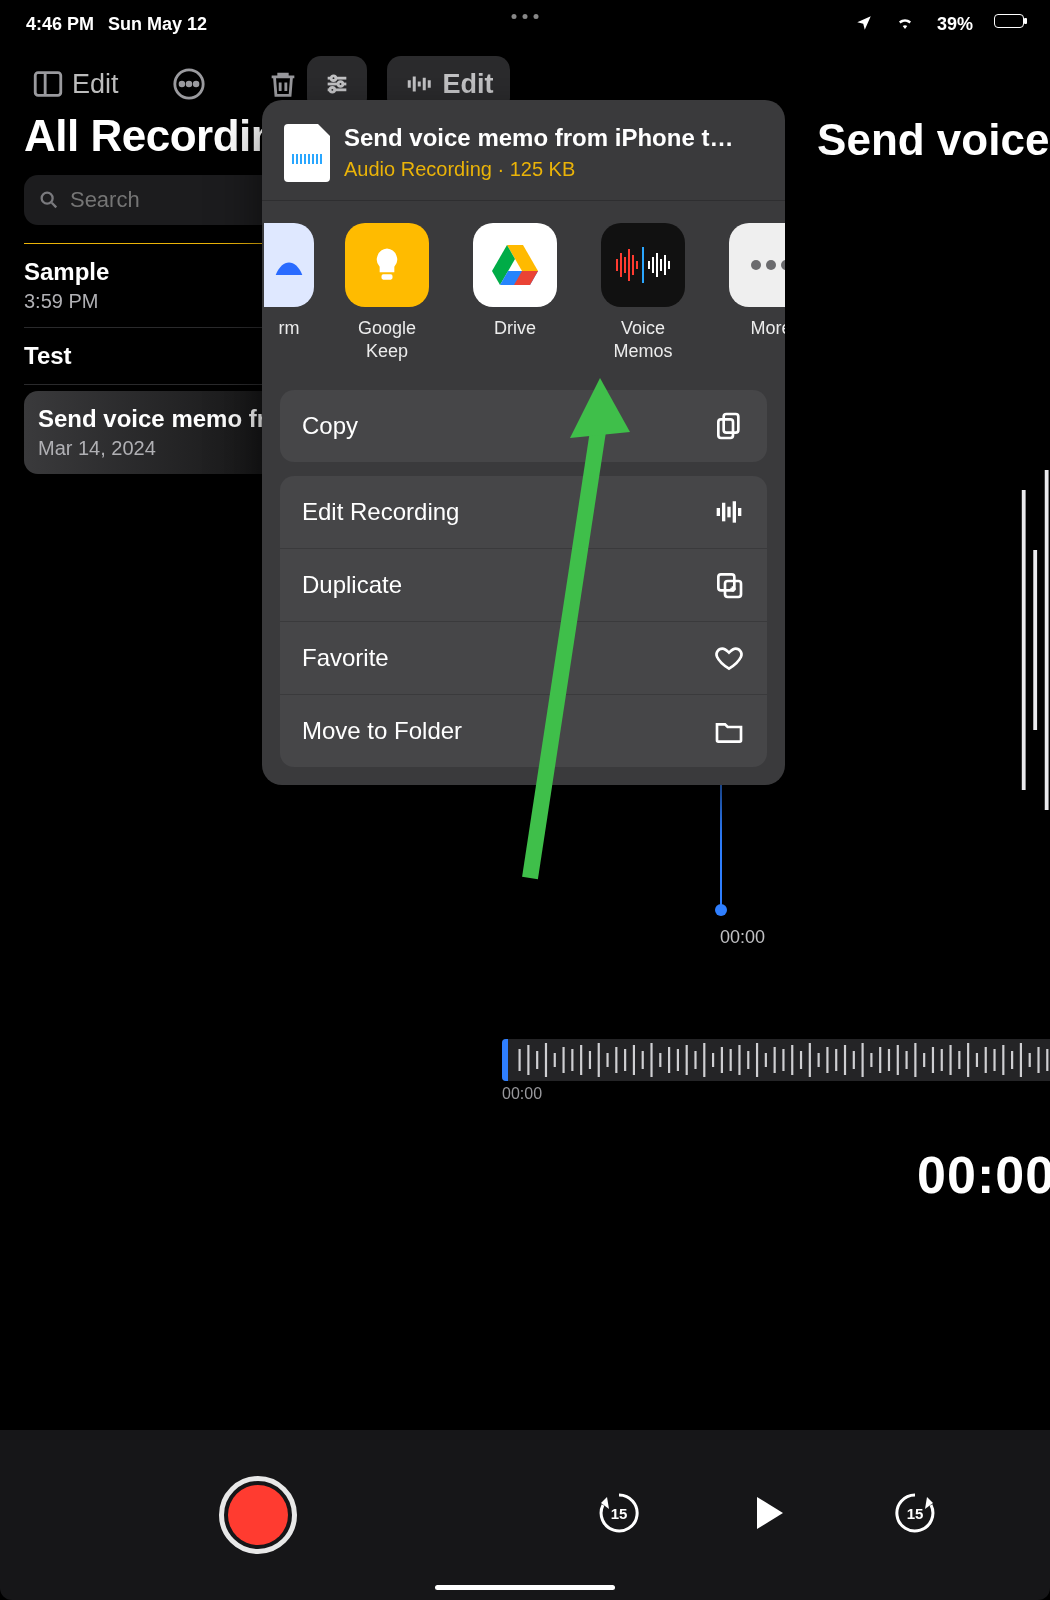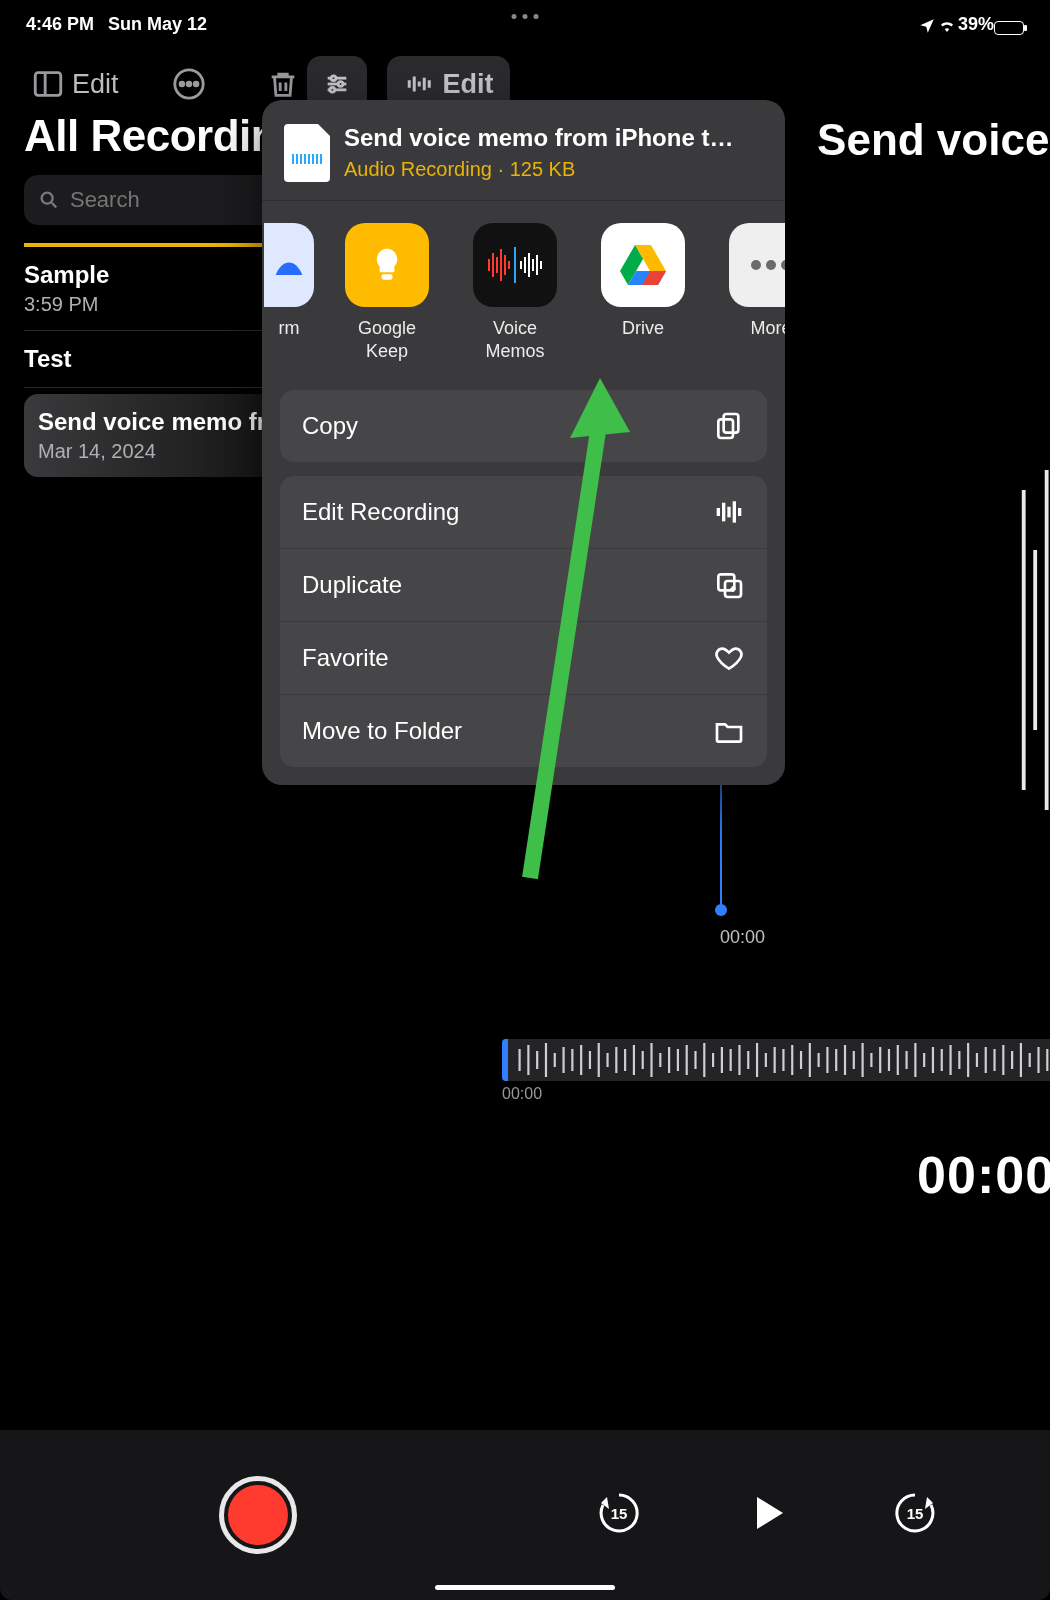--- a/index.html
+++ b/index.html
@@ -23,21 +23,21 @@
   .status-bar {
     display: flex;
     justify-content: space-between;
     align-items: center;
     padding: 10px 26px 0;
     height: 38px;
     font-size: 18px;
     font-weight: 600;
   }
   .status-left { display: flex; gap: 14px; }
-  .status-right { display:flex; align-items:flex-end; gap: 0; }
+  .status-right { display:flex; align-items:flex-start; gap: 21px; }
   .dot-row { position:absolute; top:14px; left:50%; transform:translateX(-50%); display:flex; gap:6px; }
   .dot-row span { width:5px;height:5px;border-radius:50%;background:#888; }
   .battery { display:inline-flex; align-items:center; gap:4px;}
   .battery-shell { width:30px;height:14px;border:1.5px solid #fff;border-radius:4px;position:relative; }
   .battery-shell::after{content:"";position:absolute;right:-4px;top:3px;width:3px;height:6px;background:#fff;border-radius:1px;}
   .battery-fill{height:100%;width:40%;background:#fff;border-radius:2px;}
   
   .toolbar {
     display:flex;
     align-items:center;
@@ -50,21 +50,21 @@
   .edit-txt{ font-size:27px; color:#bcbcbc; font-weight:500;}
   .pill{ background:#2b2b2d; border-radius:14px; height:56px; display:flex;align-items:center;justify-content:center; padding:0 16px; gap:10px;}
   .pill svg{width:30px;height:30px;}
   .pill .lbl{ font-size:27px; color:#c5c5c7; font-weight:600;}
   
   .content{ display:flex; position:absolute; top:105px; left:0; right:0; bottom:0;}
   .sidebar{ width:450px; padding:0 24px; }
   .page-title{ font-size:44px; font-weight:800; letter-spacing:-0.5px; margin-top:6px;}
   .search{ margin-top:14px; background:#1c1c1e; border-radius:14px; height:50px; display:flex;align-items:center;padding:0 14px;gap:10px; color:#7a7a7e;}
   .search input{ background:transparent;border:none;outline:none; color:#3b82f6; font-size:22px; width:100%;}
-  .list{ margin-top:18px; border-top:4px solid #eab308;}
+  .list{ margin-top:18px; border-top:1px solid #eab308;}
   .list-item{ padding:14px 0; border-bottom:1px solid #2a2a2c;}
   .li-title{ font-size:24px; font-weight:700;}
   .li-sub{ font-size:20px; color:#b0b0b4; margin-top:4px;}
   .list-item.selected{
     background: linear-gradient(to right, #3a3a3c, rgba(58,58,60,0));
     border-radius:14px;
     padding:14px 14px;
     border-bottom:none;
     margin-top:6px;
   }
@@ -381,20 +381,31 @@
       <div class="share-icon" style="background:#ffbb00;">
             <svg width="44" height="44" viewBox="0 0 24 24">
               <path fill="#fff" d="M12 3a6 6 0 0 0-4 10v3h8v-3a6 6 0 0 0-4-10z"></path>
               <rect x="9" y="17" width="6" height="3" rx="1" fill="#fff"></rect>
             </svg>
           </div>
       <div class="share-line">Google</div>
       <div class="share-line">Keep</div>
     </div>
     <div class="share-item">
+      <div class="share-icon">
+            <svg width="54" height="48" viewBox="0 0 54 48">
+              <polygon fill="#ffba00" points="19,4 35,4 50,30 34,30"></polygon>
+              <polygon fill="#00ac47" points="19,4 4,30 12,44 27,18"></polygon>
+              <polygon fill="#2684fc" points="12,44 42,44 50,30 20,30"></polygon>
+              <polygon fill="#ea4335" points="34,30 50,30 42,44 26,44"></polygon>
+            </svg>
+          </div>
+      <div class="share-line">Drive</div>
+    </div>
+    <div class="share-item">
       <div class="share-icon dark">
             <svg width="64" height="44" viewBox="0 0 64 44">
               <g stroke-width="2">
                 <line x1="6" y1="16" x2="6" y2="28" stroke="#ff3b30"></line>
                 <line x1="10" y1="10" x2="10" y2="34" stroke="#ff3b30"></line>
                 <line x1="14" y1="14" x2="14" y2="30" stroke="#ff3b30"></line>
                 <line x1="18" y1="6" x2="18" y2="38" stroke="#ff3b30"></line>
                 <line x1="22" y1="12" x2="22" y2="32" stroke="#ff3b30"></line>
                 <line x1="26" y1="18" x2="26" y2="26" stroke="#ff3b30"></line>
                 <line x1="32" y1="4" x2="32" y2="40" stroke="#2aa7ff"></line>
@@ -404,31 +415,20 @@
                 <line x1="50" y1="16" x2="50" y2="28" stroke="#fff"></line>
                 <line x1="54" y1="12" x2="54" y2="32" stroke="#fff"></line>
                 <line x1="58" y1="18" x2="58" y2="26" stroke="#fff"></line>
               </g>
             </svg>
           </div>
       <div class="share-line">Voice</div>
       <div class="share-line">Memos</div>
     </div>
     <div class="share-item">
-      <div class="share-icon">
-            <svg width="54" height="48" viewBox="0 0 54 48">
-              <polygon fill="#ffba00" points="19,4 35,4 50,30 34,30"></polygon>
-              <polygon fill="#00ac47" points="19,4 4,30 12,44 27,18"></polygon>
-              <polygon fill="#2684fc" points="12,44 42,44 50,30 20,30"></polygon>
-              <polygon fill="#ea4335" points="34,30 50,30 42,44 26,44"></polygon>
-            </svg>
-          </div>
-      <div class="share-line">Drive</div>
-    </div>
-    <div class="share-item">
       <div class="share-icon" style="background:#efefef;">
             <svg width="50" height="20" viewBox="0 0 50 20">
               <circle cx="10" cy="10" r="5" fill="#6b6b6e"></circle>
               <circle cx="25" cy="10" r="5" fill="#6b6b6e"></circle>
               <circle cx="40" cy="10" r="5" fill="#6b6b6e"></circle>
             </svg>
           </div>
       <div class="share-line">More</div>
     </div>
   </div>

